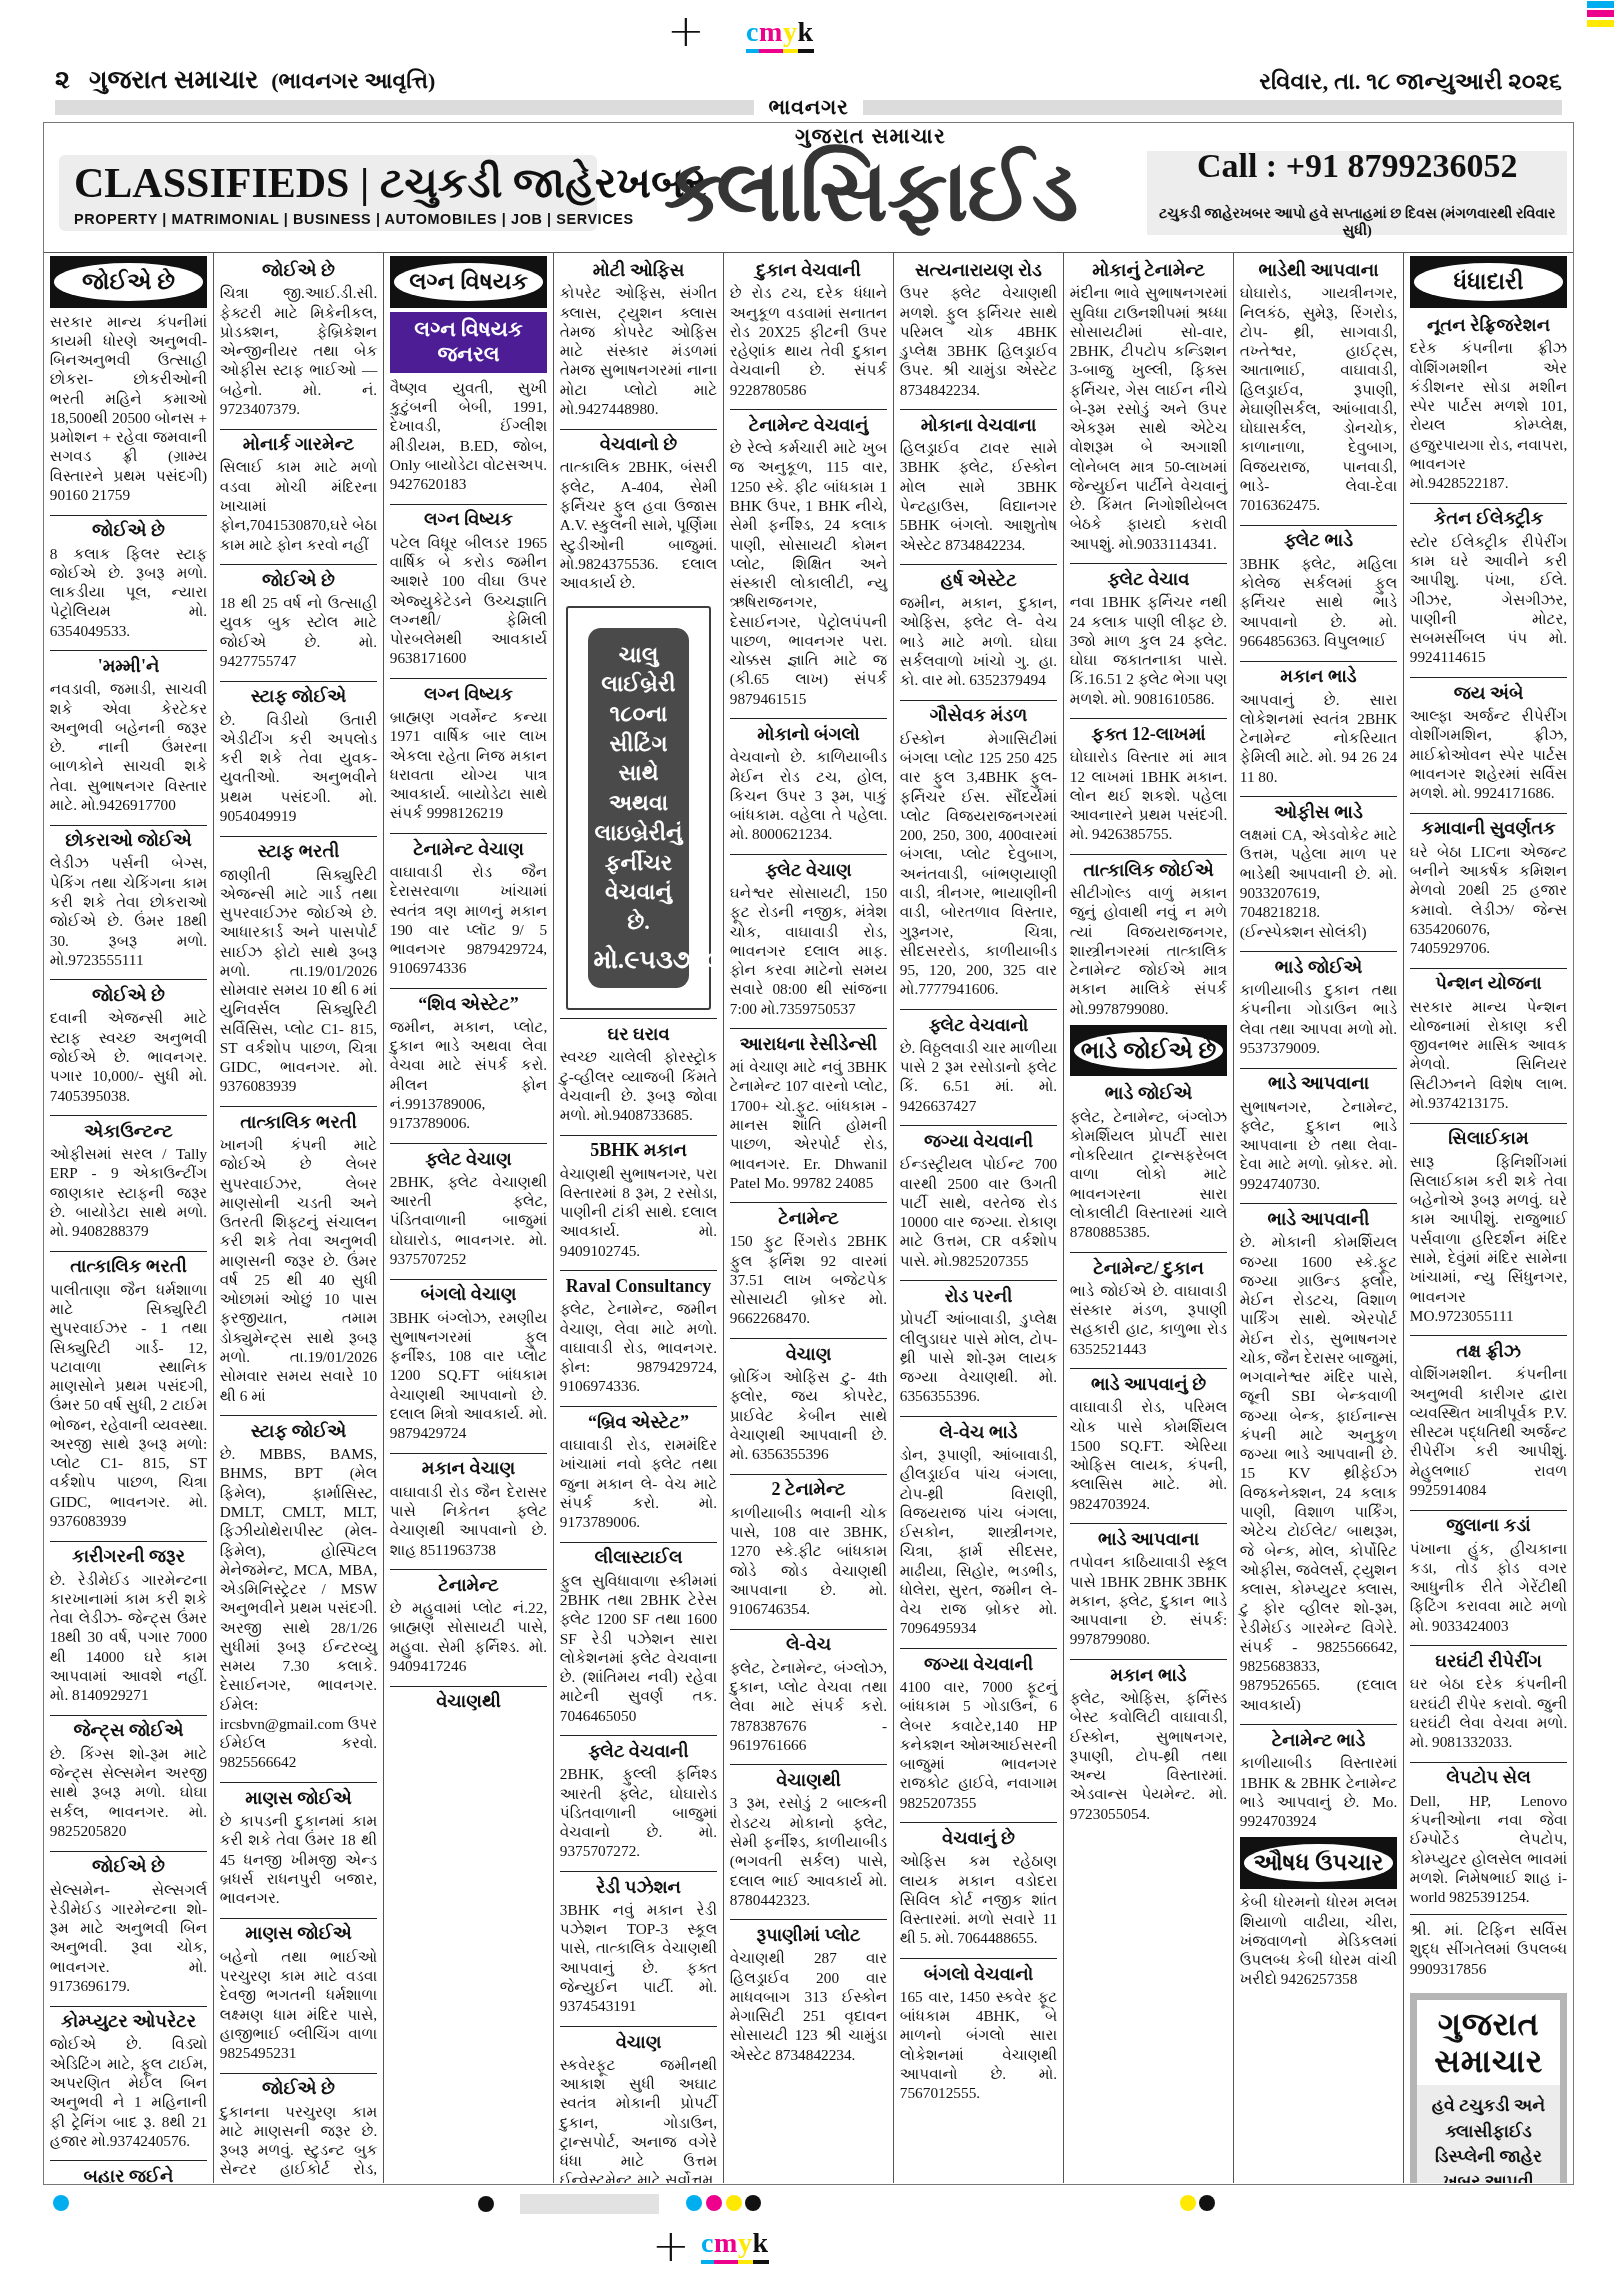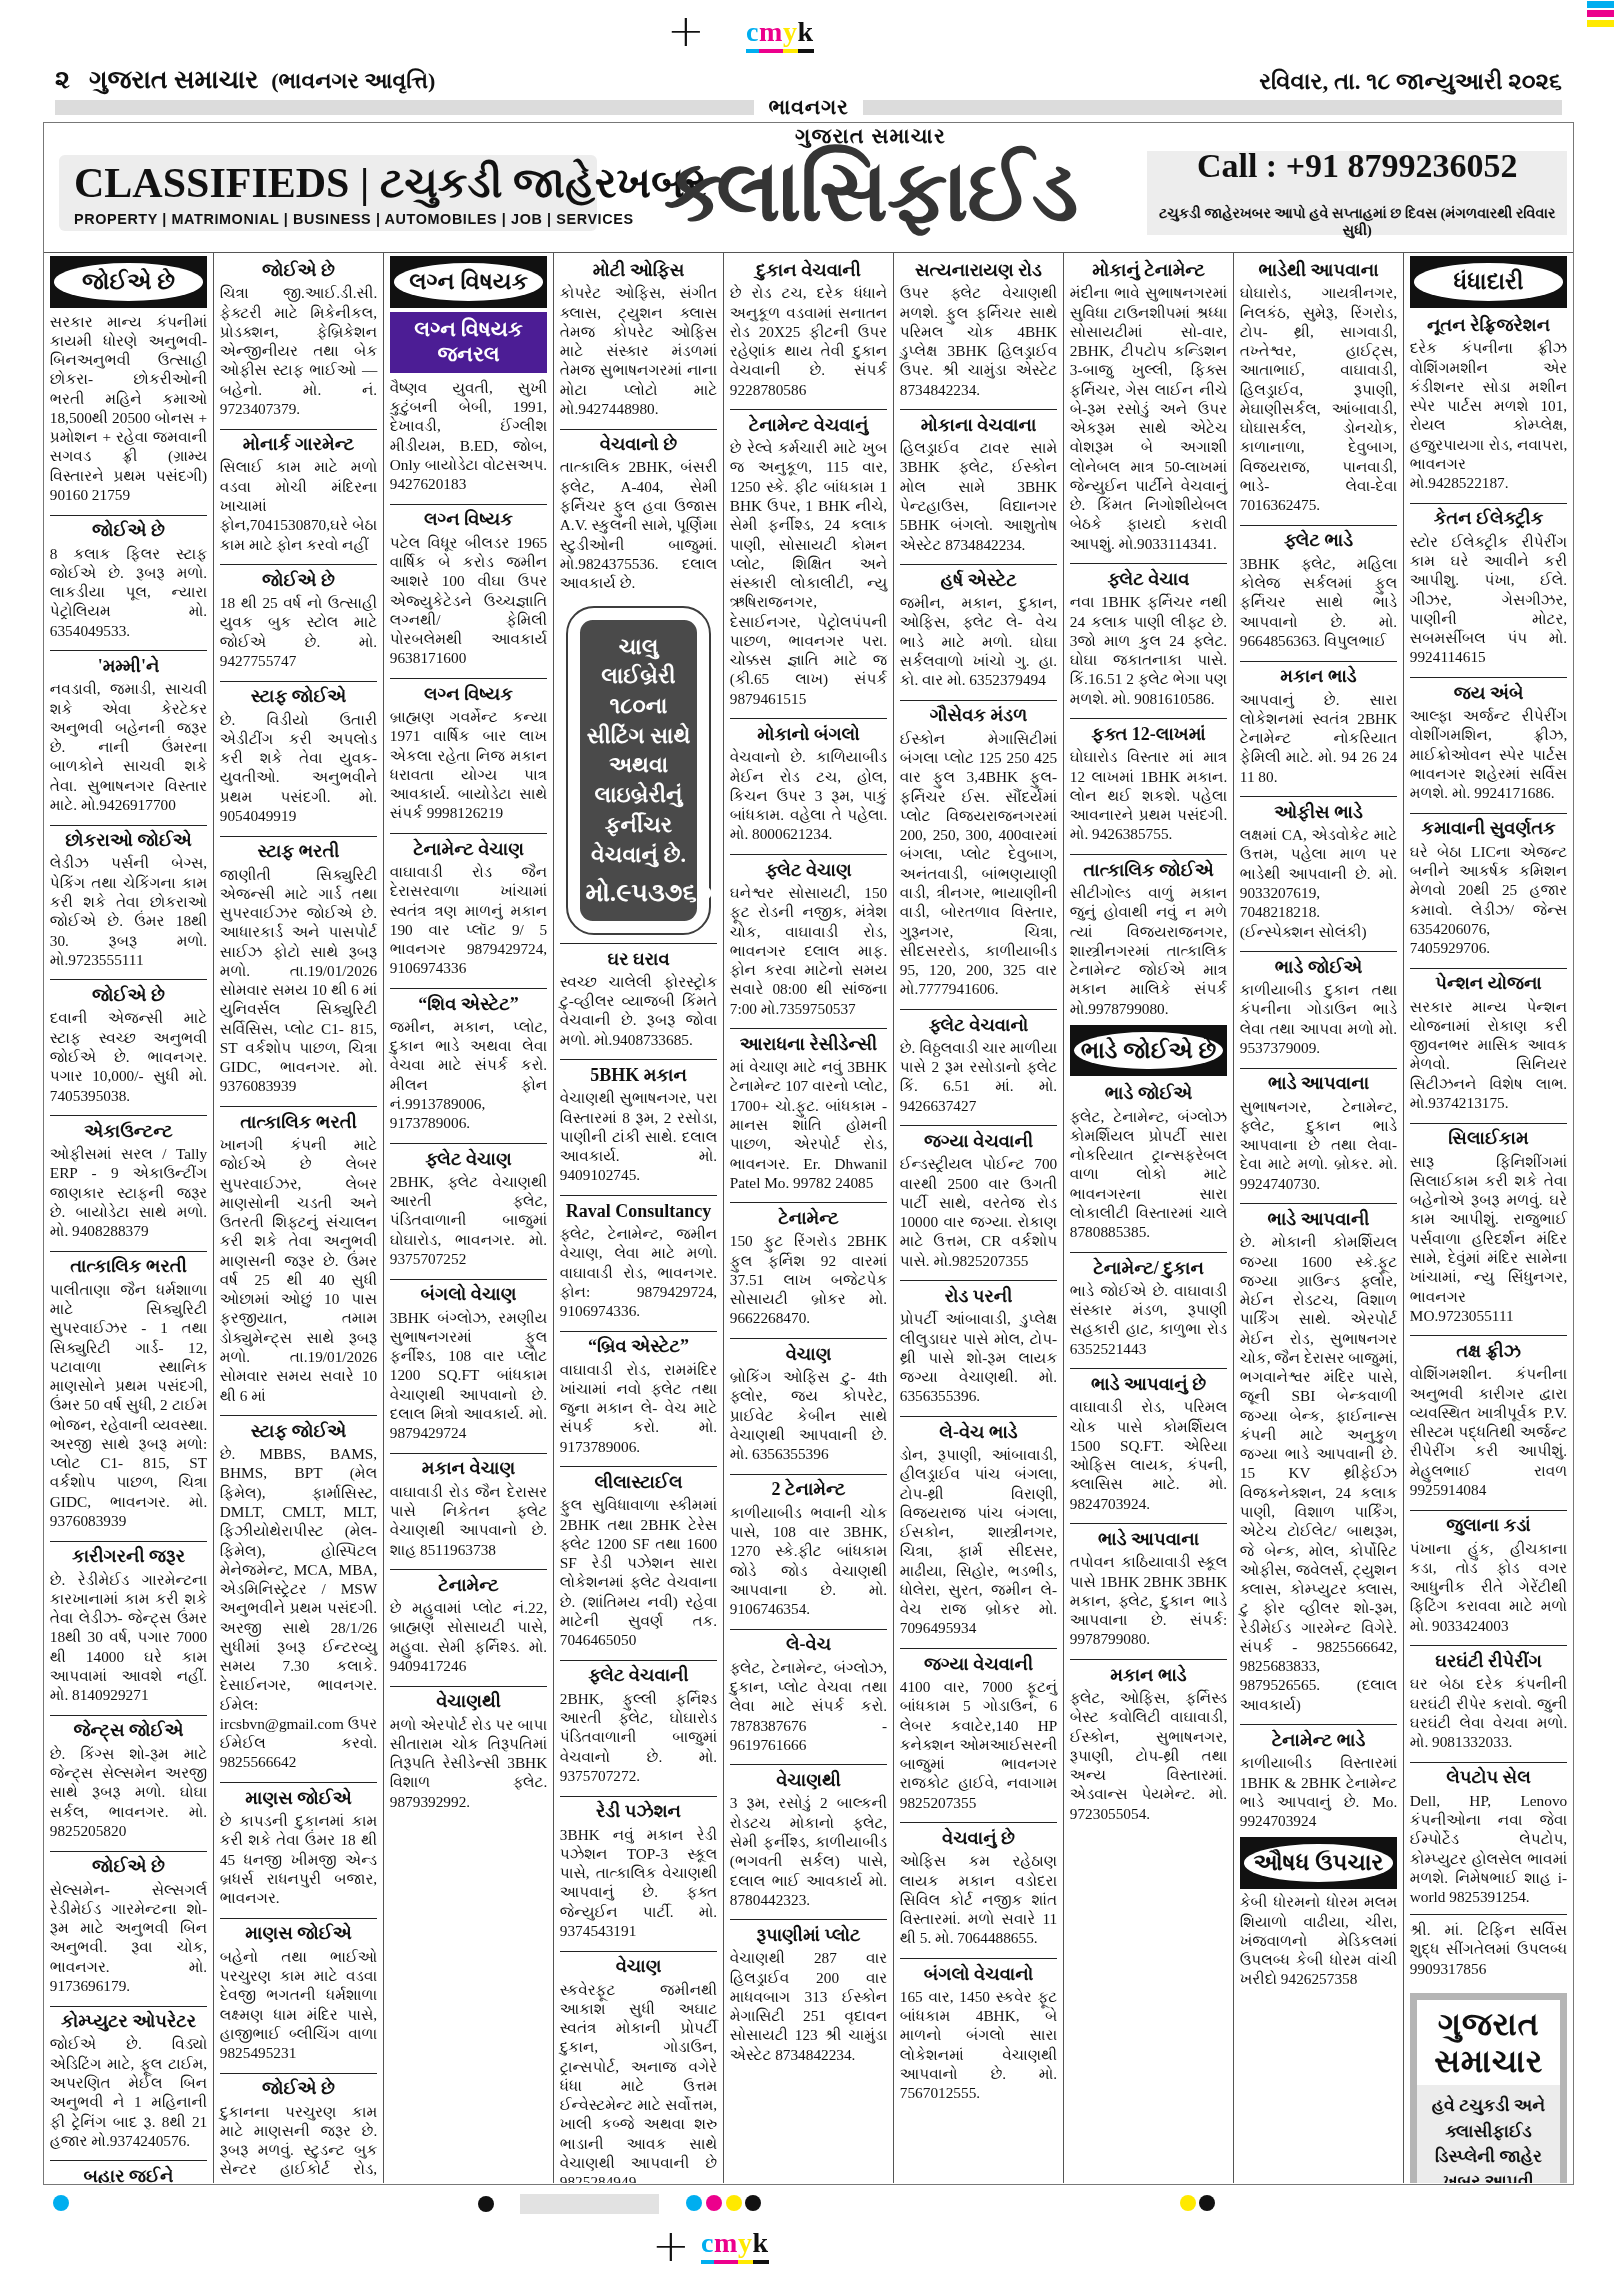--- a/index.html
+++ b/index.html
@@ -52,21 +52,21 @@
   .badge{background:#111;padding:7px 4.6px;margin:1.2px 0 2.3px 0;}
   .badge-oval{display:block;background:#fff;border-radius:50%;text-align:center;
               font-size:23px;font-weight:800;padding:5.8px 2.3px;}
   .barhead{background:#4c1d95;color:#fff;text-align:center;font-size:21px;font-weight:800;
            padding:5.8px 1.2px;margin:3.5px 0 3.5px 0;}
   .adhead{font-size:18px;font-weight:800;text-align:center;padding:4.6px 0 1.2px 0;margin-top:4.6px;border-top:1.2px solid #222;}
   .badge + .adhead,.barhead + .adhead,.col .adhead:first-child{border-top:none;margin-top:0;}
   .adtext{font-size:15.3px;line-height:1.26;text-align:justify;padding:1.2px 0 5.8px 0;word-break:break-word;}
   .rulebk{border-top:1.2px solid #222;margin:2.3px 0 3.5px 0;}
 
-  .darkbox{border:2.3px solid #3d3d3d;border-radius:28px;padding:12px;margin:8px 6px;}
+  .darkbox{border:2.3px solid #3d3d3d;border-radius:3px;padding:20px;margin:8px 6px;}
   .darkbox-in{background:#4a4a4a;border-radius:12.7px;color:#fff;text-align:center;
               font-weight:800;font-size:22px;line-height:1.35;padding:11.6px 5.8px;}
   .darkbox-phone{font-size:25.4px;margin-top:5.8px;}
 
   .promo{border:7px solid #b5b5b5;margin:9.2px 0;background:#fff;}
   .promo-logo{font-size:32px;font-weight:900;text-align:center;padding:5.8px 0;letter-spacing:0.6px;}
   .promo-body{background:#ececec;font-size:17.3px;font-weight:700;text-align:center;line-height:1.45;padding:8px 5.8px;}
 </style>
 </head>
 <body>
@@ -179,21 +179,20 @@
           <div class="adtext">જમીન, મકાન, પ્લોટ, દુકાન ભાડે અથવા લેવા વેચવા માટે સંપર્ક કરો. મીલન ફોન નં.9913789006, 9173789006.</div>
           <div class="adhead">ફ્લેટ વેચાણ</div>
           <div class="adtext">2BHK, ફ્લેટ વેચાણથી આરતી ફ્લેટ, પંડિતવાળાની બાજુમાં ઘોઘારોડ, ભાવનગર. મો. 9375707252</div>
           <div class="adhead">બંગલો વેચાણ</div>
           <div class="adtext">3BHK બંગ્લોઝ, રમણીય સુભાષનગરમાં ફુલ ફર્નીશ્ડ, 108 વાર પ્લોટ 1200 SQ.FT બાંધકામ વેચાણથી આપવાનો છે. દલાલ મિત્રો આવકાર્ય. મો. 9879429724</div>
           <div class="adhead">મકાન વેચાણ</div>
           <div class="adtext">વાઘાવાડી રોડ જૈન દેરાસર પાસે નિકેતન ફ્લેટ વેચાણથી આપવાનો છે. શાહ 8511963738</div>
           <div class="adhead">ટેનામેન્ટ</div>
           <div class="adtext">છે મહુવામાં પ્લોટ નં.22, બ્રાહ્મણ સોસાયટી પાસે, મહુવા. સેમી ફર્નિશ્ડ. મો. 9409417246</div>
           <div class="adhead">વેચાણથી</div>
-          <div class="adtext">મળો એરપોર્ટ રોડ પર બાપા સીતારામ ચોક તિરૂપતિમાં તિરૂપતિ રેસીડેન્સી 3BHK વિશાળ ફ્લેટ. 9879392992.</div>
         </div>
         <div class="col">
           <div class="adhead">મોટી ઓફિસ</div>
           <div class="adtext">કોપરેટ ઓફિસ, સંગીત ક્લાસ, ટ્યુશન ક્લાસ તેમજ કોપરેટ ઓફિસ માટે સંસ્કાર મંડળમાં તેમજ સુભાષનગરમાં નાના મોટા પ્લોટો માટે મો.9427448980.</div>
           <div class="adhead">વેચવાનો છે</div>
           <div class="adtext">તાત્કાલિક 2BHK, બંસરી ફ્લેટ, A-404, સેમી ફર્નિચર ફુલ હવા ઉજાસ A.V. સ્કુલની સામે, પૂર્ણિમા સ્ટુડીઓની બાજુમાં. મો.9824375536. દલાલ આવકાર્ય છે.</div>
           <div class="darkbox">
             <div class="darkbox-in">ચાલુ લાઈબ્રેરી ૧૮૦ના સીટિંગ સાથે અથવા લાઇબ્રેરીનું ફર્નીચર વેચવાનું છે.<div class="darkbox-phone">મો.૯૫૩૭૬૦૬૫૬૬</div></div>
           </div>
           <div class="adhead">ઘર ઘરાવ</div>

